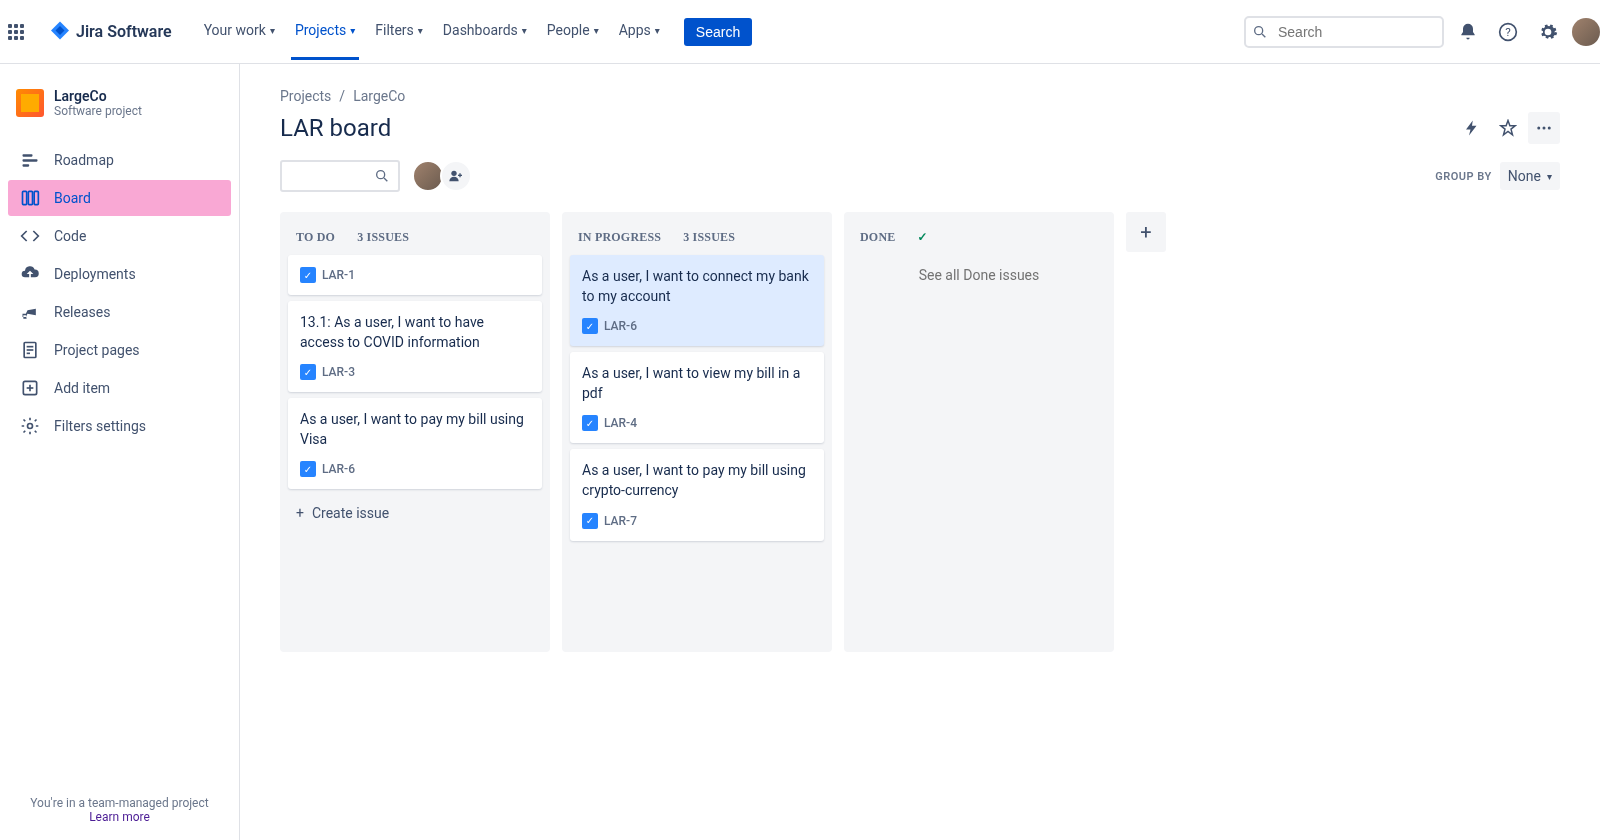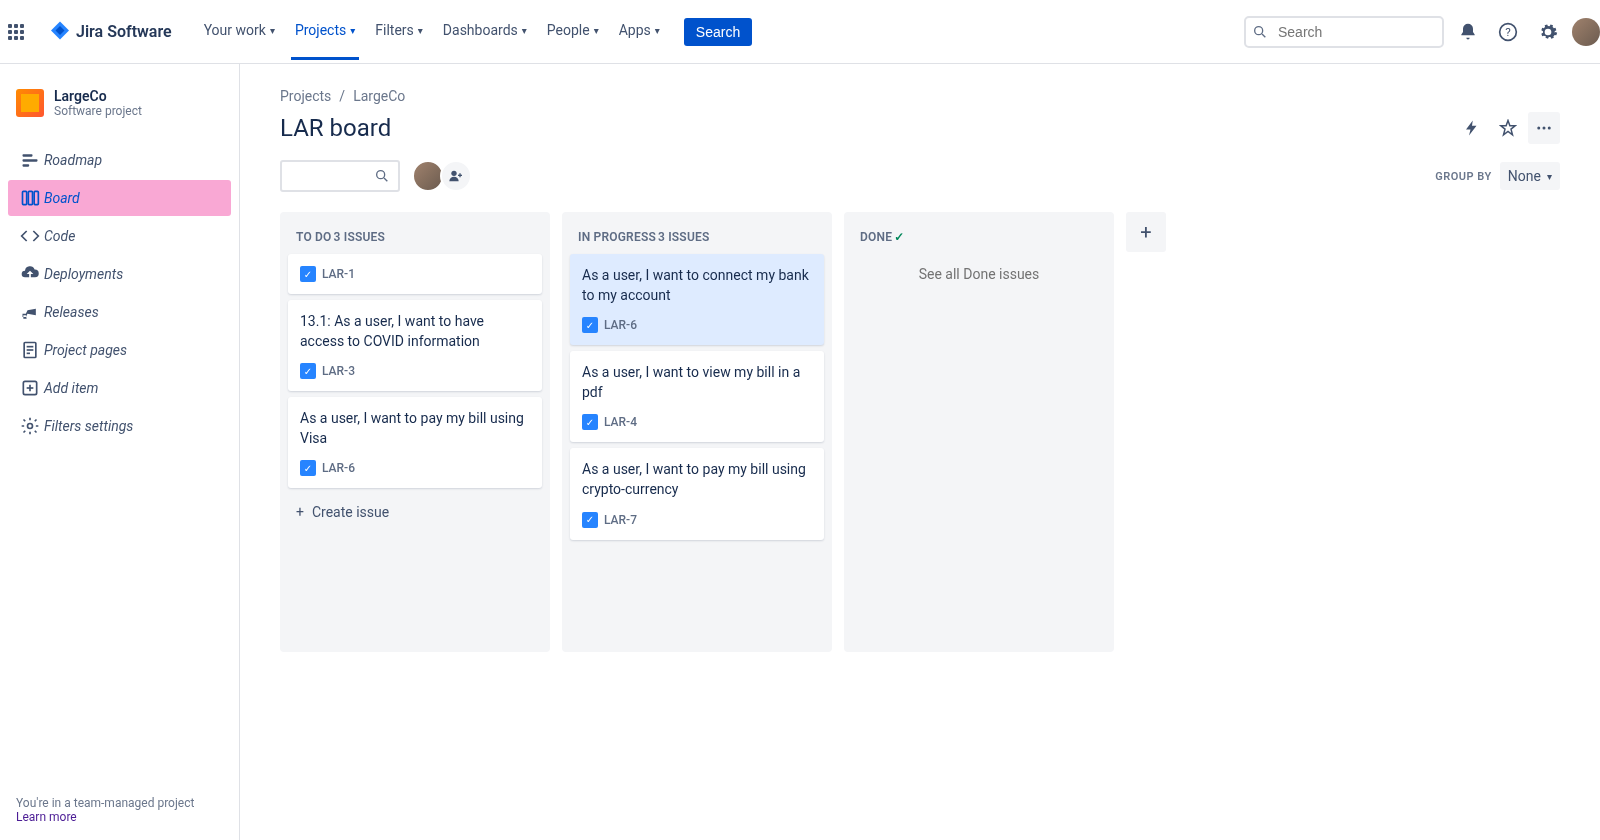--- a/index.html
+++ b/index.html
@@ -22,24 +22,24 @@
 .header-icon { width: 32px; height: 32px; display: flex; align-items: center; justify-content: center; cursor: pointer; border-radius: 50%; color: #42526e; }
 .avatar { width: 28px; height: 28px; border-radius: 50%; background: linear-gradient(135deg, #a0826d, #6b5b4f); }
 .layout { display: flex; height: calc(100vh - 56px); }
 .sidebar { width: 240px; border-right: 1px solid #dfe1e6; display: flex; flex-direction: column; padding: 16px 8px; }
 .project-header { display: flex; align-items: center; gap: 10px; padding: 8px; margin-bottom: 16px; }
 .project-icon { width: 28px; height: 28px; background: linear-gradient(135deg, #ff8b00, #ff5630); border-radius: 3px; position: relative; overflow: hidden; }
 .project-icon::after { content: ''; position: absolute; inset: 5px; background: #ffab00; }
 .project-name { font-weight: 600; font-size: 14px; }
 .project-type { font-size: 12px; color: #6b778c; }
 .sidebar-nav { display: flex; flex-direction: column; gap: 2px; }
-.sidebar-item { display: flex; align-items: center; gap: 4px; padding: 8px 12px; border-radius: 3px; cursor: pointer; color: #42526e; font-size: 14px; font-style: italic; }
+.sidebar-item { display: flex; align-items: center; gap: 14px; padding: 8px 12px; border-radius: 3px; cursor: pointer; color: #42526e; font-size: 14px; }
 .sidebar-item.active { background: #f9a8d4; color: #0052cc; }
 .sidebar-icon { width: 20px; height: 20px; display: flex; align-items: center; justify-content: center; flex-shrink: 0; }
-.sidebar-footer { margin-top: auto; font-size: 12px; color: #6b778c; padding: 8px; }
+.sidebar-footer { margin-top: auto; text-align: center; font-size: 12px; color: #6b778c; padding: 8px; }
 .sidebar-footer a { color: #4c1d95; text-decoration: none; }
 .main { flex: 1; padding: 24px 40px; overflow-x: auto; }
 .breadcrumb { display: flex; gap: 8px; color: #6b778c; font-size: 14px; margin-bottom: 8px; }
 .breadcrumb-item { cursor: pointer; }
 .page-title-row { display: flex; align-items: center; margin-bottom: 16px; }
 .page-title { font-size: 24px; font-weight: 400; }
 .page-actions { margin-left: auto; display: flex; gap: 4px; }
 .icon-btn { width: 32px; height: 32px; display: flex; align-items: center; justify-content: center; cursor: pointer; border-radius: 3px; color: #42526e; }
 .icon-btn.bg { background: #f4f5f7; }
 .toolbar { display: flex; margin-bottom: 20px; }
@@ -47,21 +47,21 @@
 .filter-search-icon { position: absolute; right: 8px; top: 50%; transform: translateY(-50%); color: #5e6c84; }
 .assignee-avatars { display: flex; margin-left: 16px; gap: -4px; }
 .assignee-avatar { width: 32px; height: 32px; border-radius: 50%; border: 2px solid #fff; margin-left: -4px; }
 .assignee-avatar.user { background: linear-gradient(135deg, #a0826d, #6b5b4f); }
 .assignee-avatar.add { background: #f4f5f7; display: flex; align-items: center; justify-content: center; color: #42526e; cursor: pointer; }
 .group-by { margin-left: auto; display: flex; align-items: center; gap: 8px; }
 .group-by-label { font-size: 11px; font-weight: 600; color: #6b778c; letter-spacing: 0.5px; }
 .group-by-select { padding: 6px 8px; background: #f4f5f7; border: none; border-radius: 3px; cursor: pointer; display: flex; align-items: center; gap: 6px; font-size: 14px; color: #42526e; }
 .board { display: flex; gap: 12px; align-items: flex-start; }
 .column { background: #f4f5f7; border-radius: 4px; width: 270px; padding: 8px; flex-shrink: 0; min-height: 440px; }
-.column-header { display: flex; align-items: flex-end; gap: 2px; padding: 10px 8px; font-size: 12px; font-weight: 600; color: #5e6c84; letter-spacing: 0.2px; text-transform: uppercase; }
+.column-header { display: flex; align-items: flex-end; gap: 22px; padding: 10px 8px; font-size: 12px; font-weight: 600; color: #5e6c84; letter-spacing: 0.2px; text-transform: uppercase; font-family: Liberation Serif, serif; }
 .done-check { color: #00875a; }
 .card { background: #fff; border-radius: 3px; padding: 12px; margin-bottom: 6px; box-shadow: 0 1px 2px rgba(9,30,66,0.15); cursor: pointer; }
 .card.selected { background: #deebff; }
 .card-title { font-size: 14px; color: #172b4d; margin-bottom: 12px; line-height: 1.4; }
 .card-footer { display: flex; align-items: center; gap: 6px; }
 .task-icon { width: 16px; height: 16px; background: #2684ff; border-radius: 2px; display: flex; align-items: center; justify-content: center; color: #fff; font-size: 10px; flex-shrink: 0; }
 .card-key { font-size: 12px; color: #5e6c84; font-weight: 500; }
 .done-link { text-align: center; color: #737373; font-size: 14px; padding: 12px; cursor: pointer; }
 .create-issue { display: flex; align-items: center; gap: 8px; padding: 10px 8px; color: #42526e; font-size: 14px; cursor: pointer; border-radius: 3px; }
 .add-column { width: 40px; height: 40px; background: #f4f5f7; border-radius: 3px; display: flex; align-items: center; justify-content: center; cursor: pointer; color: #42526e; font-size: 20px; }

